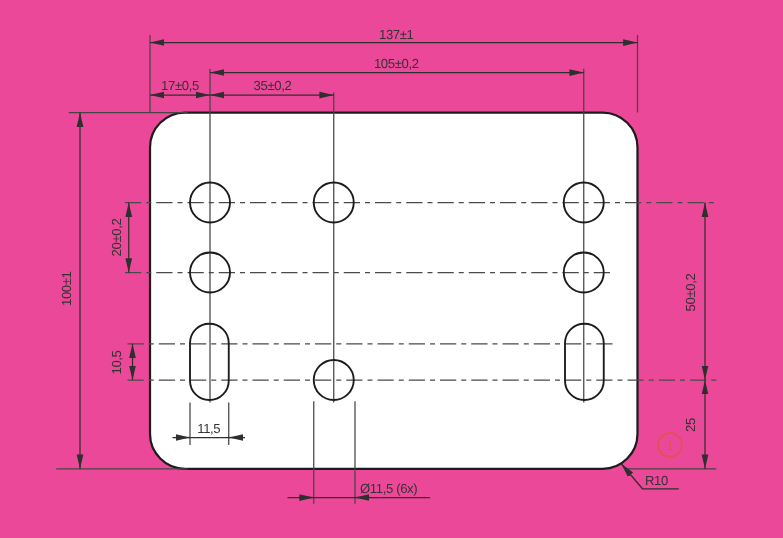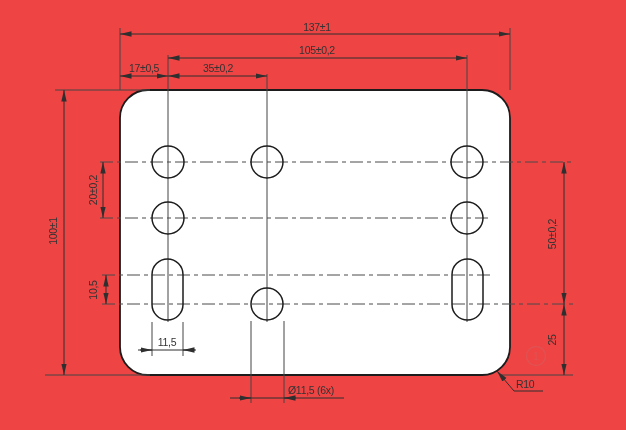--- a/index.html
+++ b/index.html
@@ -1,19 +1,19 @@
 <!DOCTYPE html>
 <html><head>
 <meta charset="utf-8">
 <style>
   html,body{margin:0;padding:0;background:#ffffff;}
   .stage{
     position:relative;
     width:626px;height:430px;
-    background:#ef4444;
+    background:#ec4899;
     overflow:hidden;
     font-family:"Liberation Sans",sans-serif;
   }
   svg{display:block;}
   .outline{stroke:#1c1c1c;stroke-width:1.8;fill:#ffffff;}
   .hole{stroke:#1c1c1c;stroke-width:1.5;fill:none;}
   .thin{stroke:#454545;stroke-width:1;fill:none;}
   .cl{stroke:#4a4a4a;stroke-width:1;fill:none;stroke-dasharray:13 4 4 4;}
   .dim{stroke:#2f2f2f;stroke-width:1;fill:none;}
   .dimtext{

